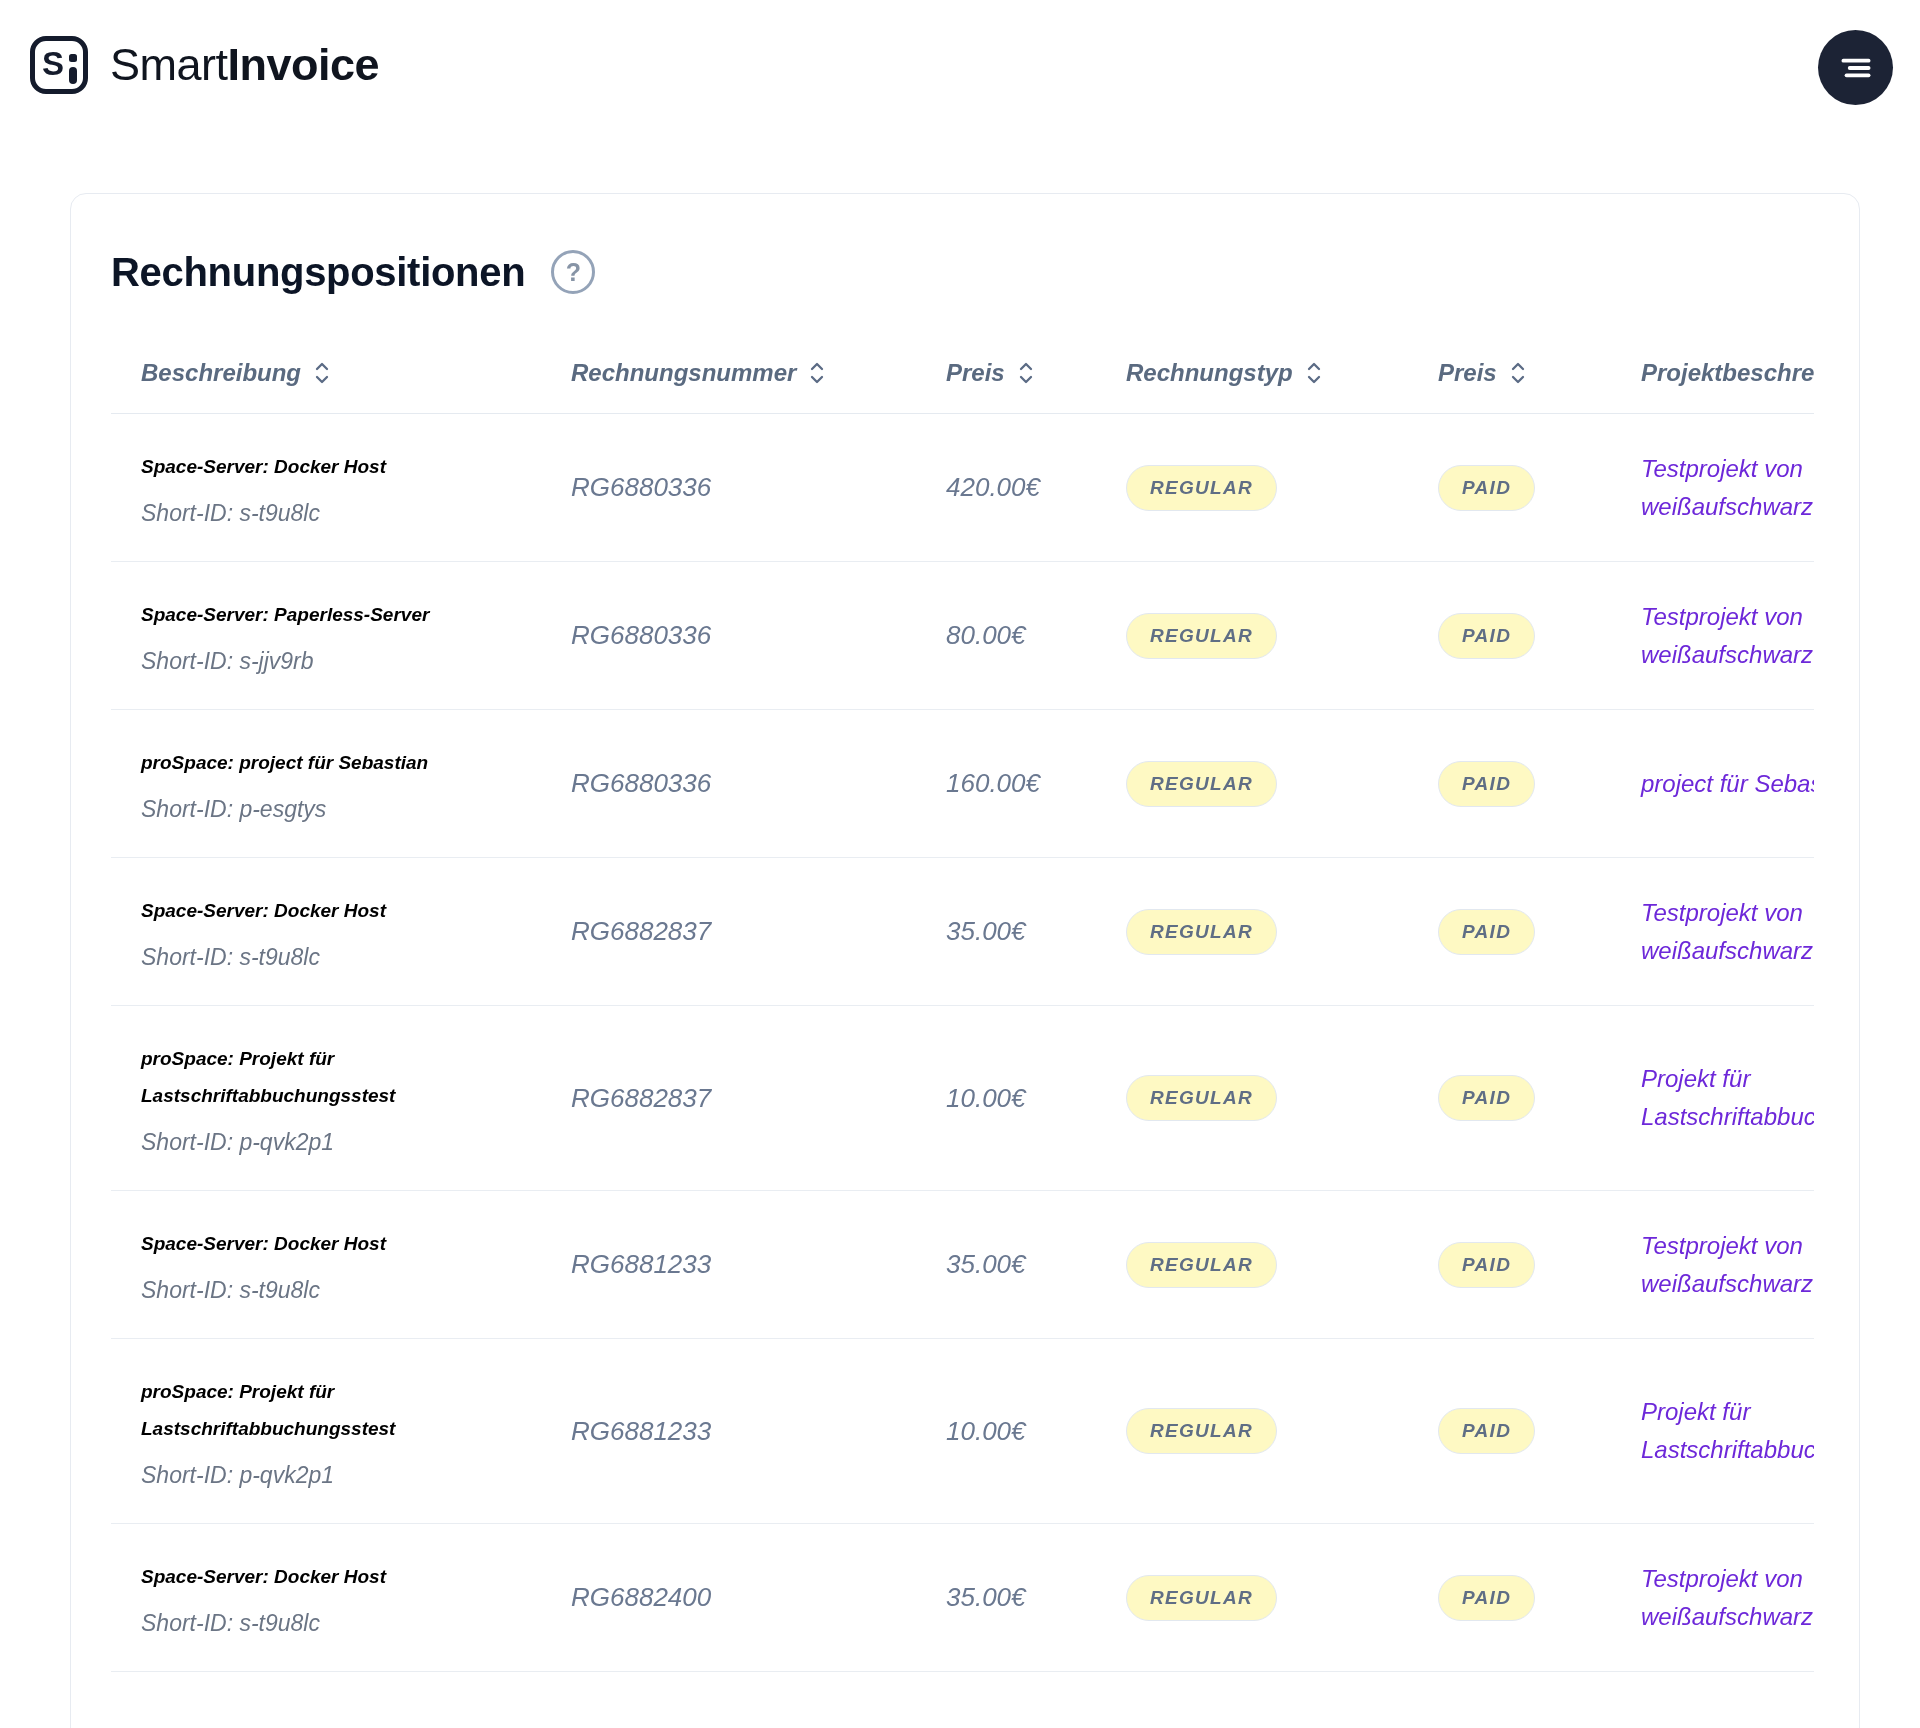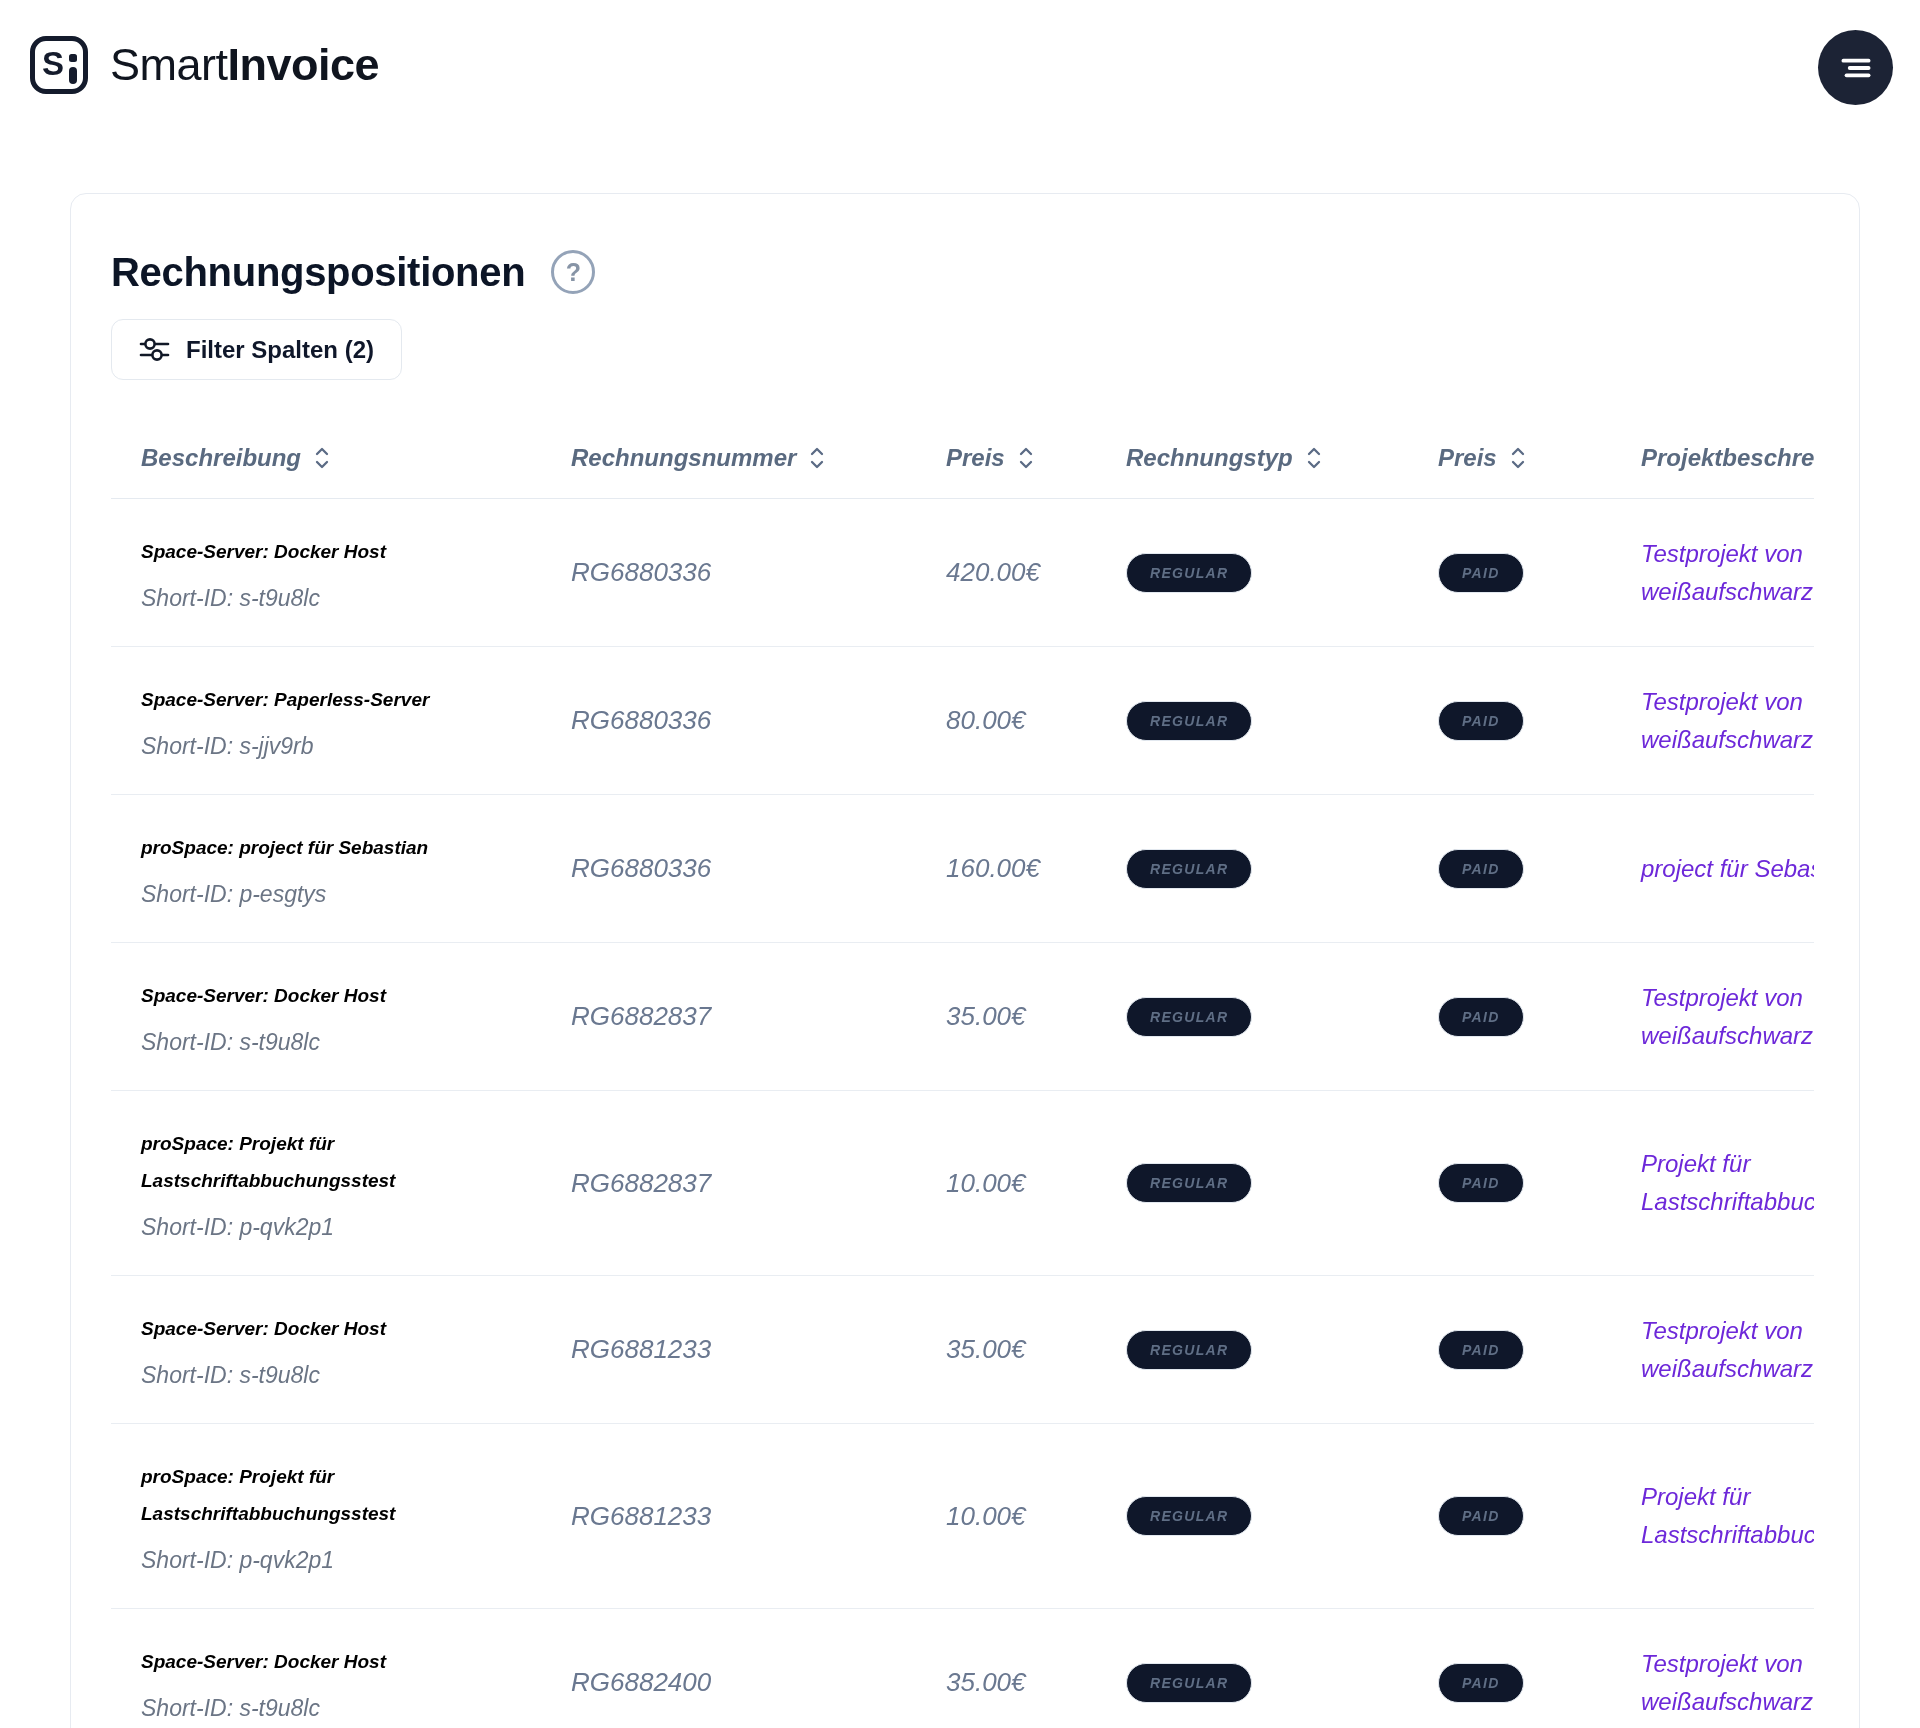--- a/index.html
+++ b/index.html
@@ -45,21 +45,21 @@
   td { vertical-align:middle; border-bottom:1px solid #e9edf2; padding:34px 0 34px 25px; }
   col.c1 { width:435px; } col.c2 { width:375px; } col.c3 { width:180px; }
   col.c4 { width:312px; } col.c5 { width:203px; } col.c6 { width:290px; }
   th.first, td.first { padding-left:30px; }
   td.first { padding-right:15px; }
 
   .item-title { font-size:19px; font-weight:700; color:#000000; line-height:37px; }
   .item-sub   { font-size:23px; color:#6b7585; margin-top:15px; }
   .cell-number, .cell-price { font-size:26px; color:#6a7890; }
   .badge { display:inline-block; padding:11px 23px; border:1.5px solid #e2e8ef; border-radius:999px;
-           font-size:14px; font-weight:800; letter-spacing:1.3px; color:#5f6e85; background:#0f172a; white-space:nowrap; }
+           font-size:19px; font-weight:800; letter-spacing:1.3px; color:#5f6e85; background:#fef9c3; white-space:nowrap; }
   .cell-project { font-size:24px; color:#6d28d9; line-height:38px; }
 </style>
 </head>
 <body>
 
 <div class="topbar">
   <div class="brand">
     <div class="logo-box">
       <span class="logo-s">S</span>
       <span class="logo-i-dot"></span>
@@ -78,29 +78,20 @@
 </div>
 
 <div class="card">
   <div class="title-row">
     <h1 class="page-title">Rechnungspositionen</h1>
     <div class="help-icon">
         <span>?</span>
       </div>
   </div>
 
-  <button class="filter-btn">
-    <svg width="31" height="29" viewBox="0 0 31 29">
-      <line x1="2" y1="9" x2="29" y2="9" stroke="#111827" stroke-width="2.6" stroke-linecap="round"></line>
-      <circle cx="11" cy="9" r="4.6" fill="#ffffff" stroke="#111827" stroke-width="2.6"></circle>
-      <line x1="2" y1="20" x2="29" y2="20" stroke="#111827" stroke-width="2.6" stroke-linecap="round"></line>
-      <circle cx="18" cy="20" r="4.6" fill="#ffffff" stroke="#111827" stroke-width="2.6"></circle>
-    </svg>
-    <span>Filter Spalten (2)</span>
-  </button>
 
   <div class="table-clip">
     <table>
       <colgroup>
           <col class="c1">
           <col class="c2">
           <col class="c3">
           <col class="c4">
           <col class="c5">
           <col class="c6">

